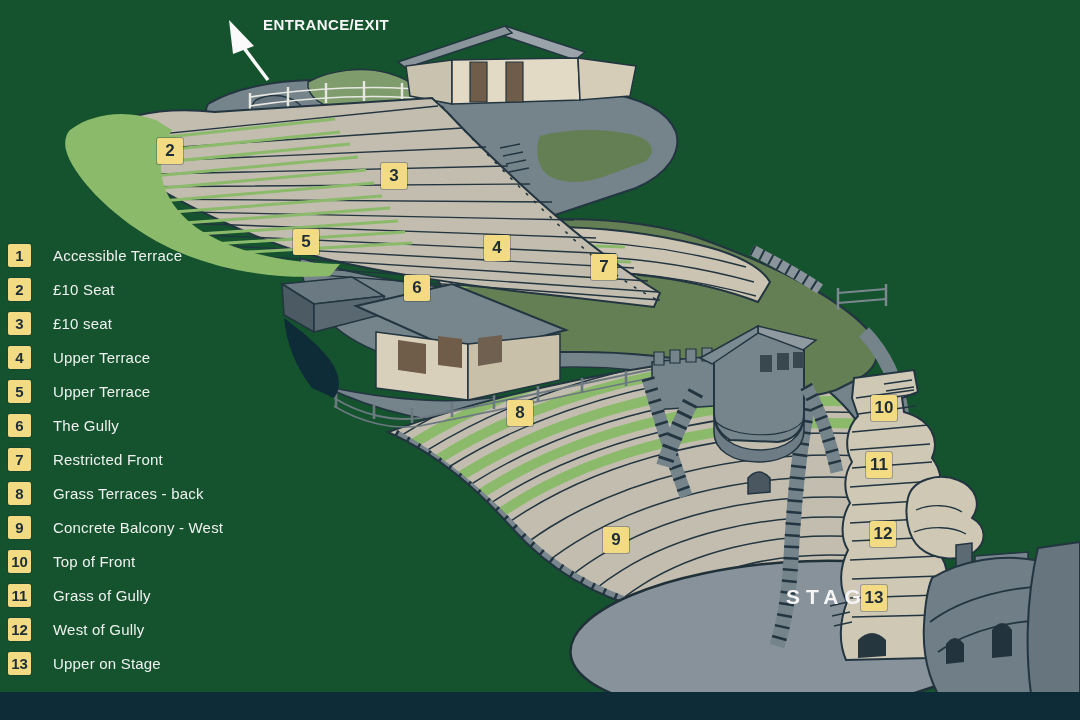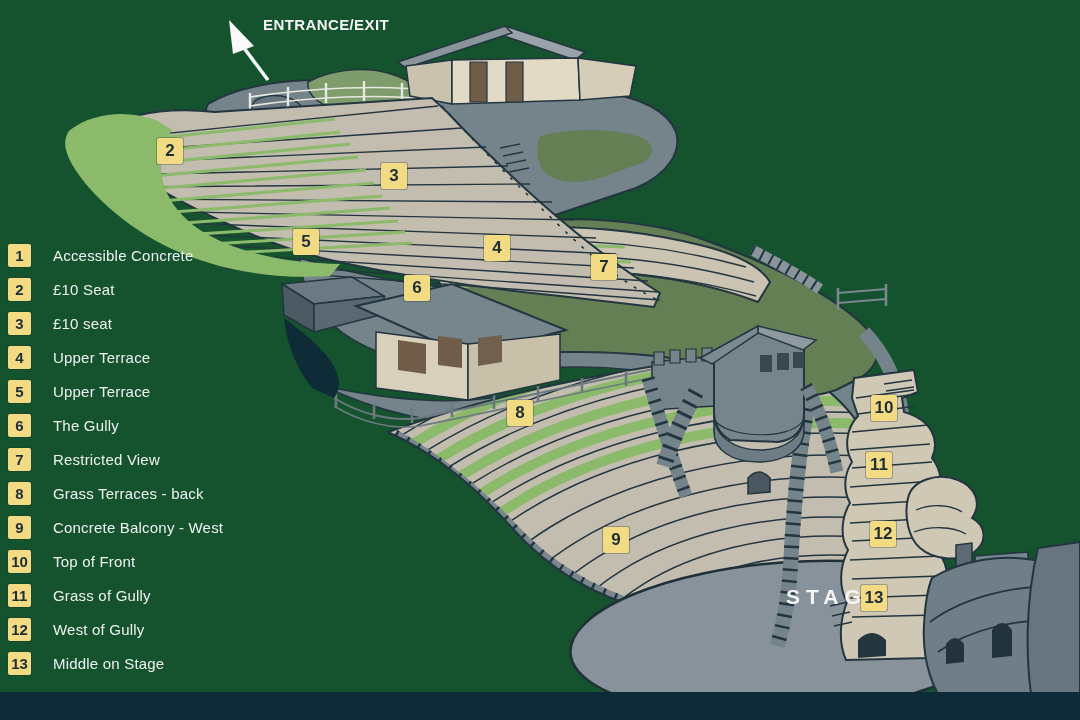--- a/index.html
+++ b/index.html
@@ -216,21 +216,21 @@
 
       <div class="map-badge" style="left: 883px; top: 534px;">12</div>
 
       <div class="map-badge" style="left: 874px; top: 598px;">13</div>
     </div>
 
   <div class="legend">
 
       <div class="legend-row">
         <div class="legend-badge">1</div>
-        <div class="legend-label">Accessible Concrete</div>
+        <div class="legend-label">Accessible Terrace</div>
       </div>
 
       <div class="legend-row">
         <div class="legend-badge">2</div>
         <div class="legend-label">£10 Seat</div>
       </div>
 
       <div class="legend-row">
         <div class="legend-badge">3</div>
         <div class="legend-label">£10 seat</div>
@@ -246,21 +246,21 @@
         <div class="legend-label">Upper Terrace</div>
       </div>
 
       <div class="legend-row">
         <div class="legend-badge">6</div>
         <div class="legend-label">The Gully</div>
       </div>
 
       <div class="legend-row">
         <div class="legend-badge">7</div>
-        <div class="legend-label">Restricted View</div>
+        <div class="legend-label">Restricted Front</div>
       </div>
 
       <div class="legend-row">
         <div class="legend-badge">8</div>
         <div class="legend-label">Grass Terraces - back</div>
       </div>
 
       <div class="legend-row">
         <div class="legend-badge">9</div>
         <div class="legend-label">Concrete Balcony  - West</div>
@@ -276,17 +276,17 @@
         <div class="legend-label">Grass of Gully</div>
       </div>
 
       <div class="legend-row">
         <div class="legend-badge">12</div>
         <div class="legend-label">West of Gully</div>
       </div>
 
       <div class="legend-row">
         <div class="legend-badge">13</div>
-        <div class="legend-label">Middle on Stage</div>
+        <div class="legend-label">Upper on Stage</div>
       </div>
     </div>
 
 </div>
 
 </body></html>

